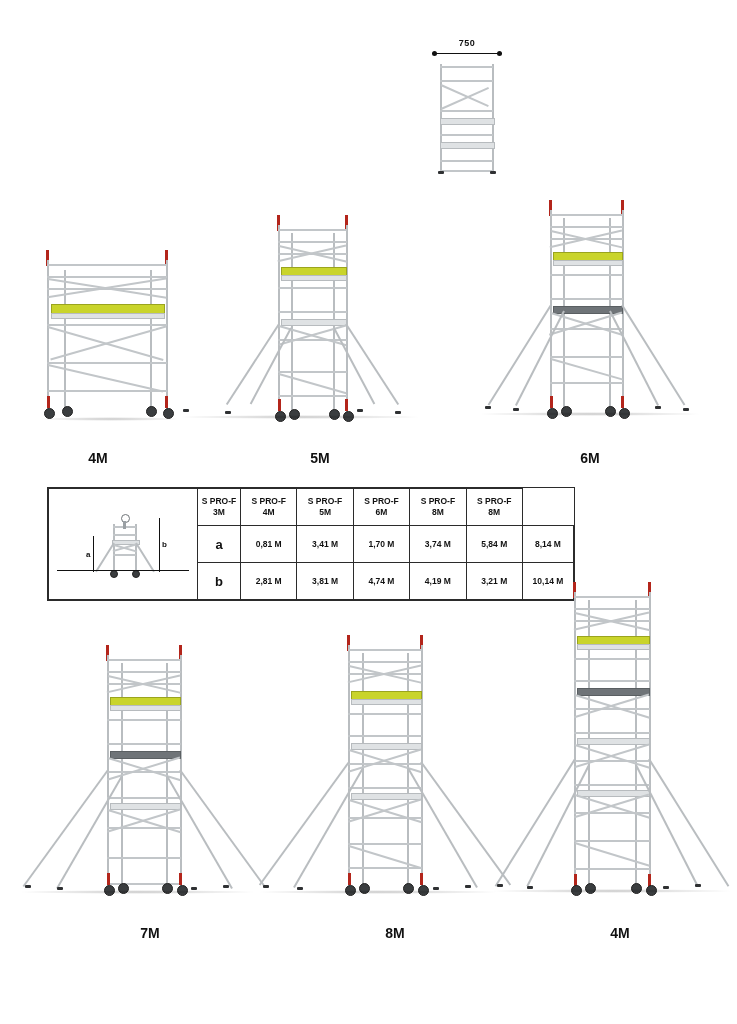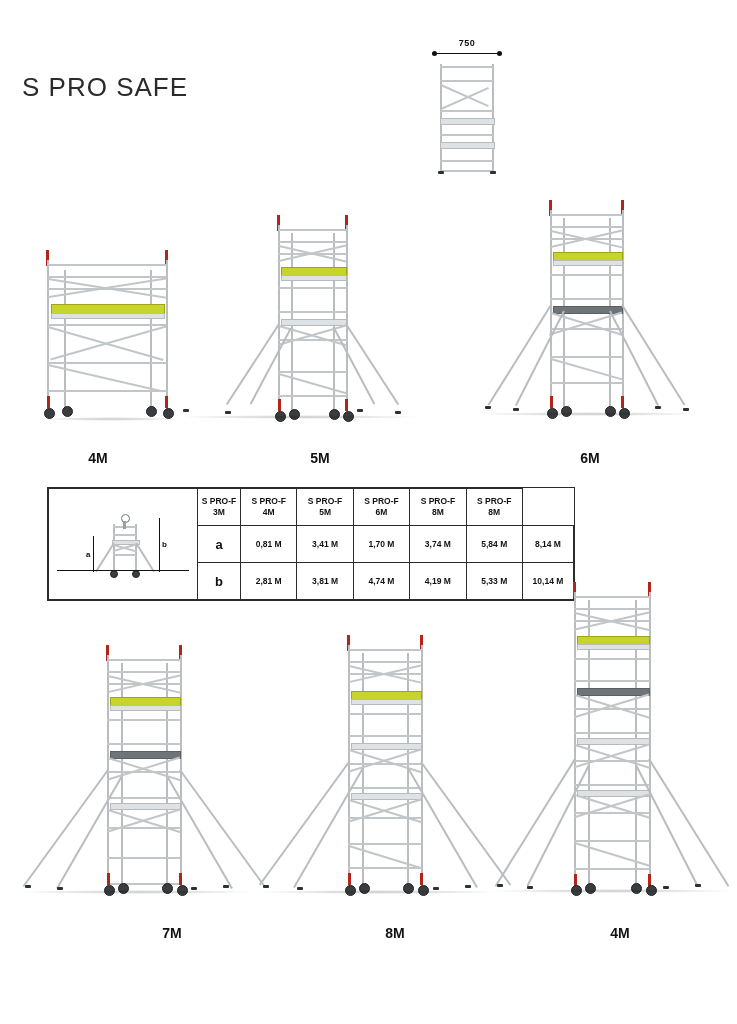--- a/index.html
+++ b/index.html
@@ -92,21 +92,20 @@
   .shadow{
     position:absolute;height:4px;border-radius:50%;
     background:radial-gradient(ellipse at center, rgba(0,0,0,0.22) 0%, rgba(0,0,0,0) 70%);
   }
 </style>
 </head>
 <body>
 
 <div class="header">
   <div class="title-wrap">
-    <div class="title-main">S PRO SAFE</div>
   </div>
 
   <div class="tech" style="left:432px;">
     <div class="dimlabel" style="width:70px;">750</div>
     <div class="dimline" style="width:70px;margin-top:2px;">
       <div class="bar"></div>
       <div class="dot" style="left:0;"></div>
       <div class="dot" style="right:0;"></div>
     </div>
 
@@ -310,21 +309,21 @@
         <td class="val">3,74 M</td>
         <td class="val">5,84 M</td>
         <td class="val">8,14 M</td>
       </tr>
       <tr>
         <td class="rowlab">b</td>
         <td class="val">2,81 M</td>
         <td class="val">3,81 M</td>
         <td class="val">4,74 M</td>
         <td class="val">4,19 M</td>
-        <td class="val">5,33 M</td>
+        <td class="val">3,21 M</td>
         <td class="val">10,14 M</td>
       </tr>
     </thead>
   </table>
 </div>
 
 <div class="sc" style="left:35px;top:645px;width:210px;height:255px;">
   <div class="red" style="left:71px;top:0;width:3px;height:16px;"></div>
   <div class="red" style="left:144px;top:0;width:3px;height:16px;"></div>
   <div class="leg" style="left:72px;top:10px;height:238px;"></div>
@@ -360,21 +359,21 @@
   <div class="outrig" style="left:73px;top:124px;width:144px;transform:rotate(126deg);"></div>
   <div class="outrig" style="left:87px;top:130px;width:130px;transform:rotate(120deg);"></div>
   <div class="outrig" style="left:145px;top:124px;width:144px;transform:rotate(54deg);"></div>
   <div class="outrig" style="left:132px;top:130px;width:130px;transform:rotate(60deg);"></div>
   <div class="foot" style="left:-10px;top:240px;"></div>
   <div class="foot" style="left:22px;top:242px;"></div>
   <div class="foot" style="left:188px;top:240px;"></div>
   <div class="foot" style="left:156px;top:242px;"></div>
   <div class="shadow" style="left:-20px;top:245px;width:245px;"></div>
 </div>
-<div class="model-label" style="left:142px;top:925px;width:60px;">7M</div>
+<div class="model-label" style="left:120px;top:925px;width:60px;">7M</div>
 
 <div class="sc" style="left:275px;top:635px;width:215px;height:265px;">
   <div class="red" style="left:72px;top:0;width:3px;height:16px;"></div>
   <div class="red" style="left:145px;top:0;width:3px;height:16px;"></div>
   <div class="leg" style="left:73px;top:10px;height:248px;"></div>
   <div class="leg" style="left:146px;top:10px;height:248px;"></div>
   <div class="leg" style="left:87px;top:18px;height:240px;"></div>
   <div class="leg" style="left:132px;top:18px;height:240px;"></div>
   <div class="rail" style="left:73px;top:14px;width:74px;"></div>
   <div class="rail" style="left:73px;top:26px;width:74px;"></div>

